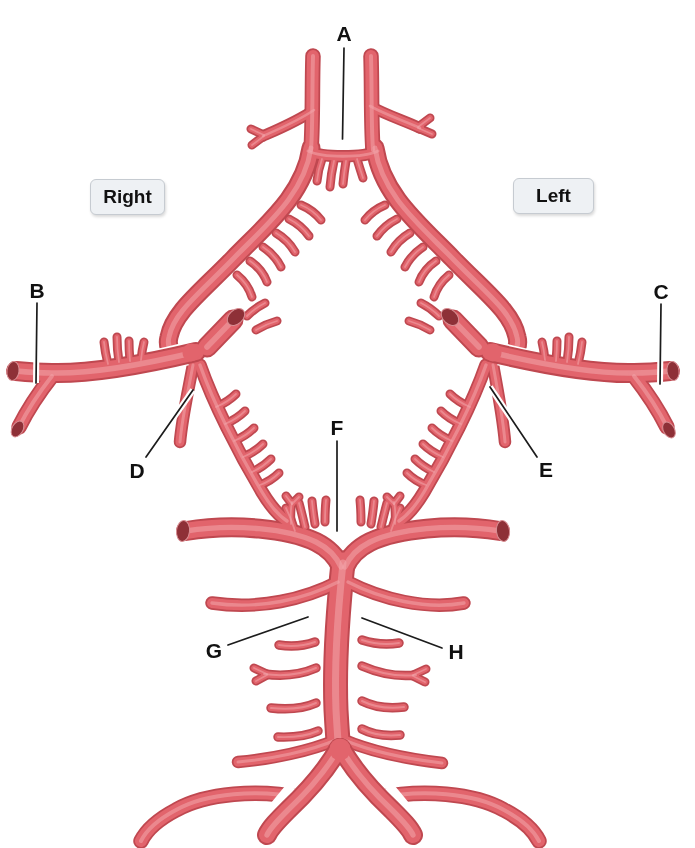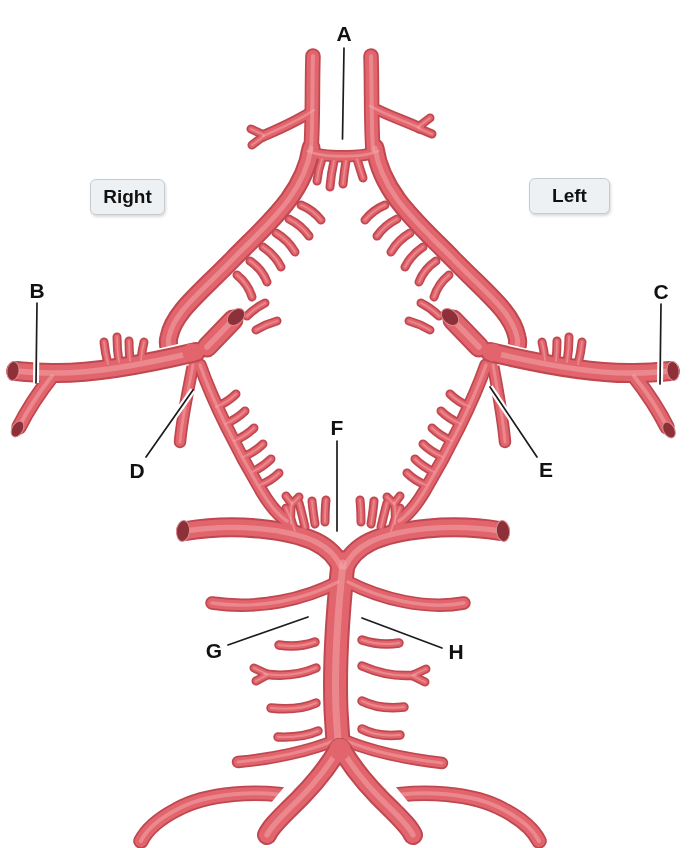--- a/index.html
+++ b/index.html
@@ -478,15 +478,15 @@
 <div class="letter" style="left:344px;top:34px">A</div>
 <div class="letter" style="left:37px;top:291px">B</div>
 <div class="letter" style="left:661px;top:292px">C</div>
 <div class="letter" style="left:137px;top:471px">D</div>
 <div class="letter" style="left:546px;top:470px">E</div>
 <div class="letter" style="left:337px;top:428px">F</div>
 <div class="letter" style="left:214px;top:651px">G</div>
 <div class="letter" style="left:456px;top:652px">H</div>
 
 <div class="sidebox" style="left:90px;top:179px;width:73px;height:34px">Right</div>
-<div class="sidebox" style="left:529px;top:178px;width:79px;height:34px">Left</div>
+<div class="sidebox" style="left:513px;top:178px;width:79px;height:34px">Left</div>
 
 </div>
 
 </body></html>

